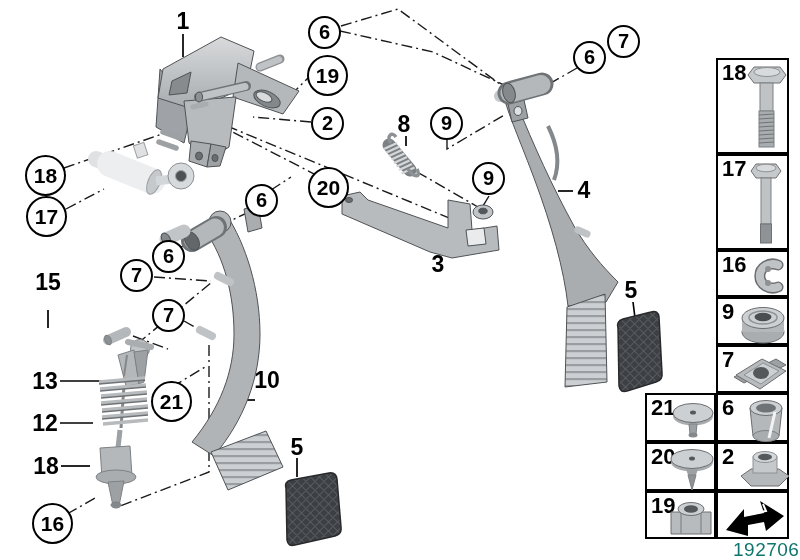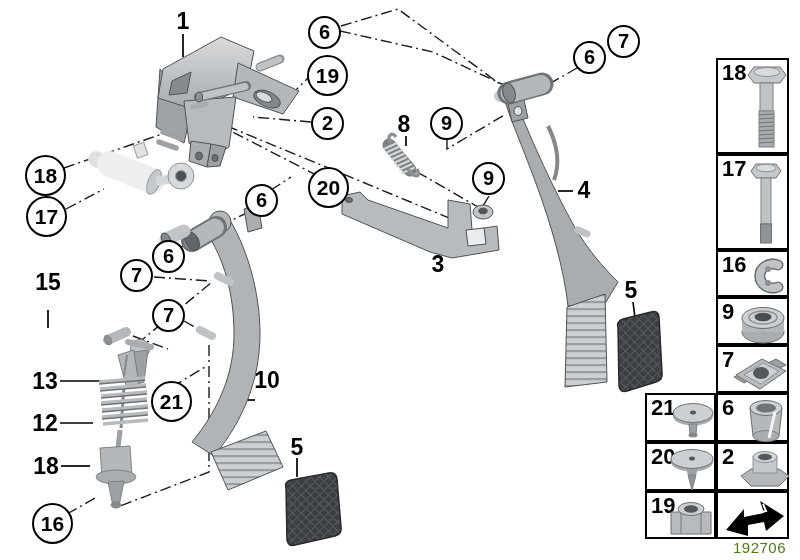--- a/index.html
+++ b/index.html
@@ -12,21 +12,21 @@
       font-weight:bold;color:#000;cursor:pointer;}
   .co.s1{width:33px;height:33px;font-size:20px;}
   .co.s2{width:41px;height:41px;font-size:21px;}
   
   .pl{position:absolute;transform:translate(-50%,-50%);font-weight:bold;font-size:23px;
       color:#000;line-height:1;cursor:pointer;}
   
   .lb{position:absolute;box-sizing:border-box;border:2px solid #000;background:#fff;cursor:pointer;}
   .lb .ln{position:absolute;left:4px;top:1px;font-weight:bold;font-size:22px;color:#000;line-height:1.05;}
   .lb svg{position:absolute;}
-  .footer-id{position:absolute;font-size:15px;color:#4d7c0f;letter-spacing:0.5px;}
+  .footer-id{position:absolute;font-size:19px;color:#0f766e;letter-spacing:0.5px;}
 </style>
 </head>
 <body>
 
 <div class="stage">
 
   <svg class="art" width="800" height="560" viewBox="0 0 800 560">
     <defs>
       <pattern id="padp" width="9" height="9" patternUnits="userSpaceOnUse">
         <rect width="9" height="9" fill="#3d4043"></rect>

